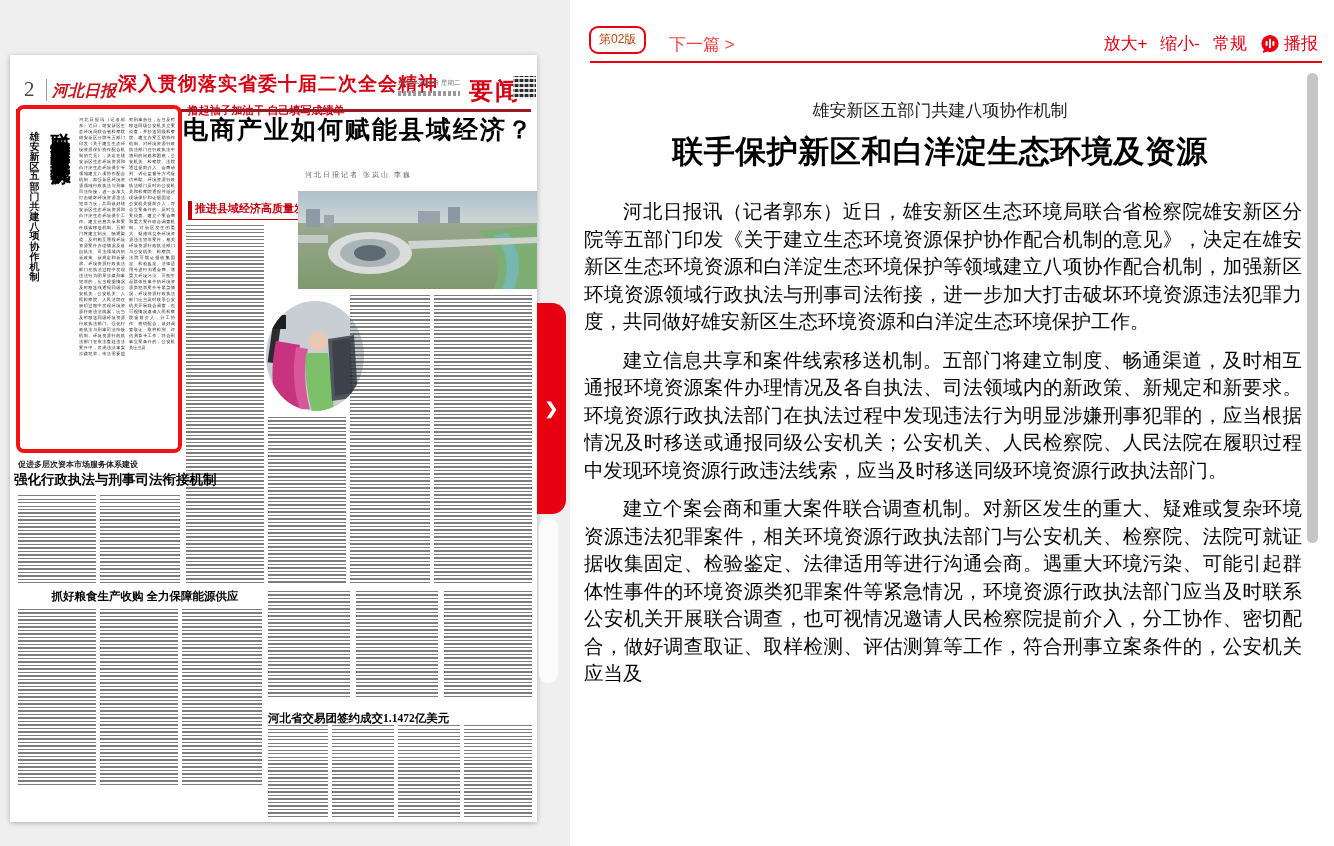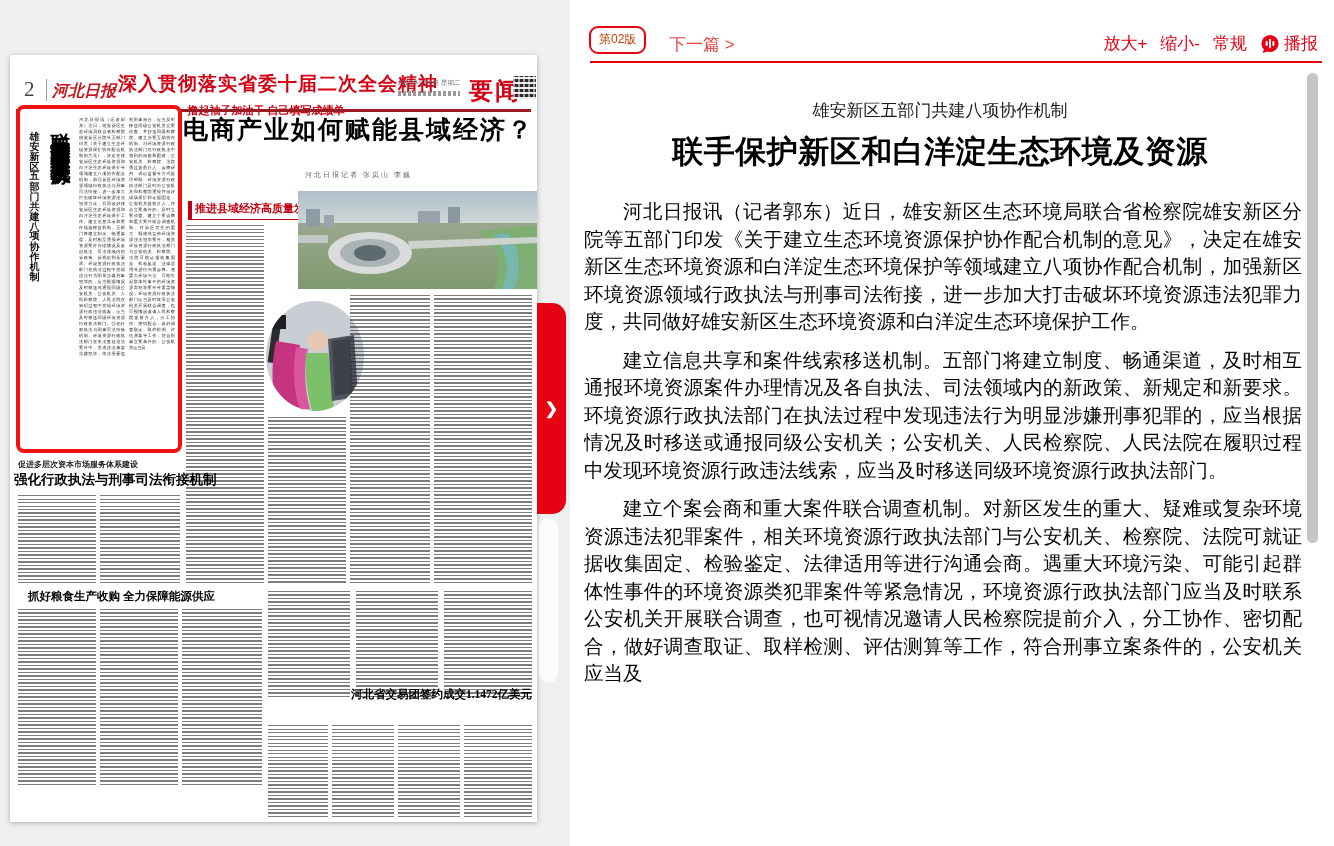--- a/index.html
+++ b/index.html
@@ -49,23 +49,23 @@
   
   .photo1{position:absolute;left:288px;top:136px;width:239px;height:98px;overflow:hidden;}
   .photo2{position:absolute;left:256px;top:246px;width:98px;height:110px;border-radius:50%;overflow:hidden;}
   
   .np{position:absolute;background:repeating-linear-gradient(180deg,rgba(45,45,45,.62) 0 1.3px,transparent 1.3px 3.5px);}
   
   .cap-kicker{position:absolute;left:8px;top:404px;width:162px;text-align:left;
               font-size:8px;font-weight:700;color:#222;white-space:nowrap;}
   .cap-title{position:absolute;left:4px;top:416px;width:170px;text-align:center;
              font:900 13.5px "Liberation Serif",serif;color:#000;white-space:nowrap;}
-  .grain-title{position:absolute;left:18px;top:534px;width:210px;text-align:left;
+  .grain-title{position:absolute;left:30px;top:534px;width:210px;text-align:center;
                font:900 11.5px "Liberation Serif",serif;color:#000;white-space:nowrap;}
-  .trade-title{position:absolute;left:258px;top:632px;width:264px;text-align:right;
+  .trade-title{position:absolute;left:258px;top:656px;width:264px;text-align:left;
                font:900 11.5px "Liberation Serif",serif;color:#000;white-space:nowrap;}
   
   .side-tab{position:absolute;left:537px;top:303px;width:29px;height:211px;background:#e60012;
             border-radius:0 14px 14px 0;display:flex;align-items:center;justify-content:center;cursor:pointer;}
   .side-tab span{color:#fff;font-size:16px;font-weight:700;}
   .viewer-thumb{position:absolute;left:539px;top:518px;width:19px;height:165px;background:#fbfbfb;border-radius:10px;}
   
   .reader{position:absolute;left:570px;top:0;width:764px;height:846px;background:#fff;}
   .badge{position:absolute;left:19px;top:26px;display:inline-block;border:2px solid #e60012;color:#c2410c;
          border-radius:9px;padding:3px 8px 4px;font-size:12px;cursor:pointer;white-space:nowrap;}

